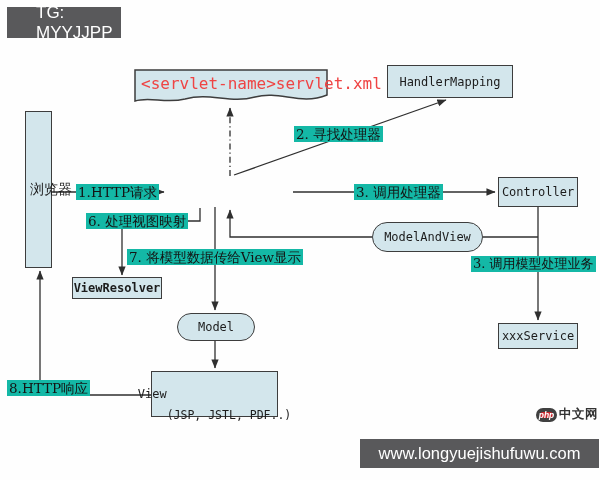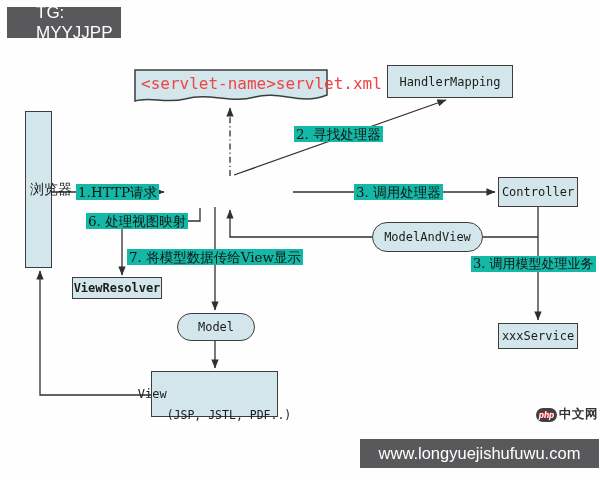--- a/index.html
+++ b/index.html
@@ -78,20 +78,21 @@
       <polyline points="151,395 40,395 40,271" marker-end="url(#arr)"></polyline>
     </g>
   </svg>
 
   <div class="lbl" style="left:76px;top:184px;">1.HTTP请求</div>
   <div class="lbl" style="left:294px;top:126px;">2. 寻找处理器</div>
   <div class="lbl" style="left:354px;top:184px;">3. 调用处理器</div>
   <div class="lbl" style="left:471px;top:256px;font-size:13px;">3. 调用模型处理业务</div>
   <div class="lbl" style="left:86px;top:213px;">6. 处理视图映射</div>
   <div class="lbl" style="left:127px;top:249px;">7. 将模型数据传给View显示</div>
+  <div class="lbl" style="left:7px;top:380px;">8.HTTP响应</div>
 
   <div class="node" style="left:25px;top:111px;width:27px;height:157px;">
     <div class="browser-label">浏览器</div>
   </div>
 
   <div class="doc-label" style="left:141px;top:74px;">&lt;servlet-name&gt;servlet.xml</div>
 
   <div class="node" style="left:387px;top:65px;width:126px;height:33px;">HandlerMapping</div>
 
 

